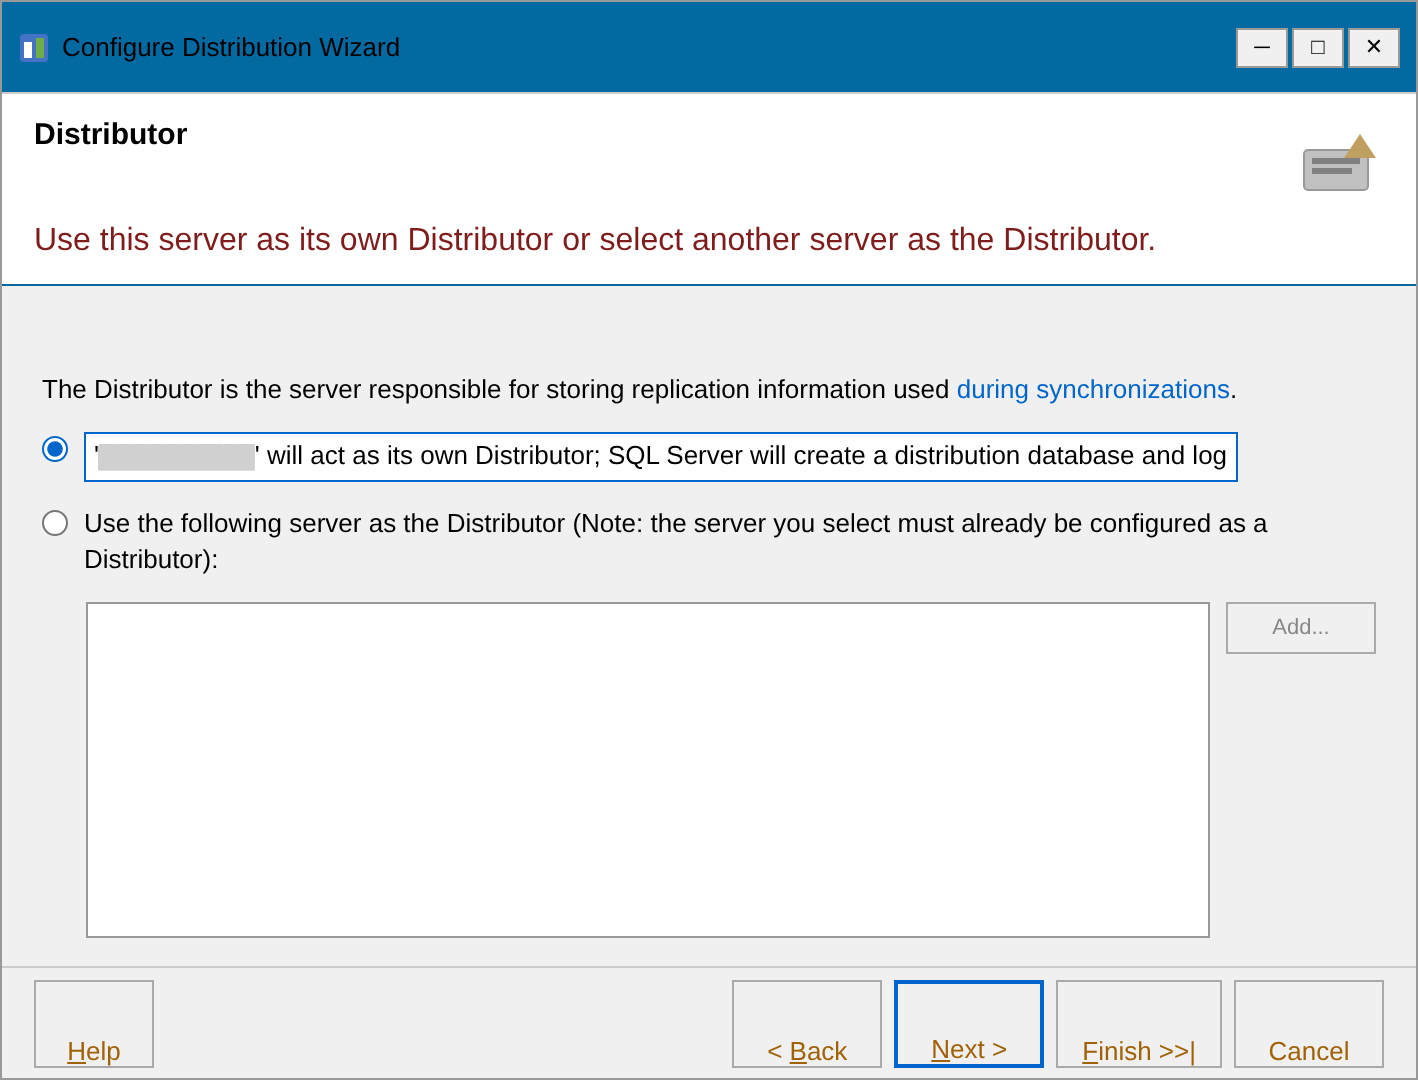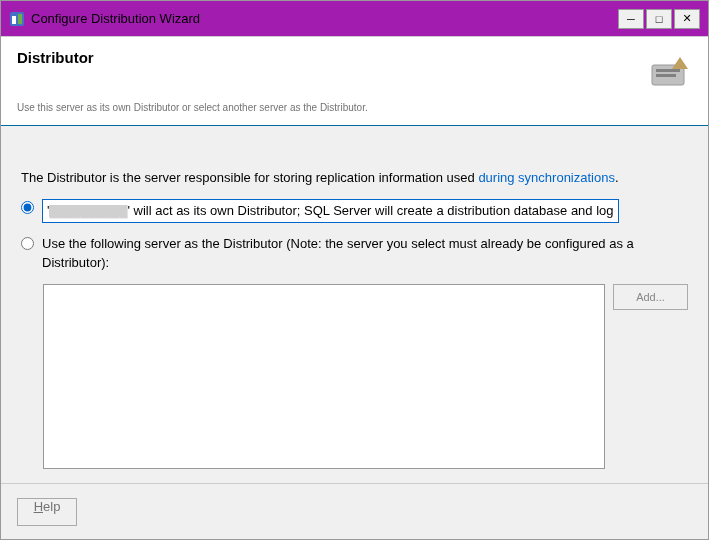--- a/index.html
+++ b/index.html
@@ -22,22 +22,22 @@
       width: 709px;
       height: 540px;
       background: #f0f0f0;
       border: 1px solid #999;
       box-shadow: 2px 2px 8px rgba(0,0,0,0.3);
       display: flex;
       flex-direction: column;
     }
 
     .title-bar {
-      background: #a21caf;
-      height: 36px;
+      background: #0369a1;
+      height: 46px;
       display: flex;
       align-items: center;
       padding: 0 8px;
       border-bottom: 1px solid #ccc;
       flex-shrink: 0;
     }
 
     .title-bar-icon {
       width: 16px;
       height: 16px;
@@ -85,22 +85,22 @@
     }
 
     .header-title {
       font-size: 15px;
       font-weight: bold;
       color: #000;
       margin-bottom: 4px;
     }
 
     .header-subtitle {
-      font-size: 10px;
-      color: #737373;
+      font-size: 16px;
+      color: #7f1d1d;
       margin-top: 36px;
     }
 
     .header-icon {
       width: 48px;
       height: 48px;
       flex-shrink: 0;
       margin-left: 12px;
     }
 
@@ -203,30 +203,30 @@
       flex: 1;
     }
 
     .footer-right {
       display: flex;
       gap: 6px;
       align-items: center;
     }
 
     .footer-btn {
-      height: 28px;
+      height: 44px;
       min-width: 75px;
       padding: 0 12px;
       background: #f0f0f0;
       border: 1px solid #aaa;
       cursor: pointer;
       font-size: 13px;
-      color: #737373;
-      display: flex;
-      align-items: flex-start;
+      color: #a16207;
+      display: flex;
+      align-items: flex-end;
       justify-content: center;
     }
 
     .footer-btn.next-btn {
       border: 2px solid #0066cc;
       background: #f0f0f0;
     }
 
     .footer-btn.help-btn {
       min-width: 60px;
@@ -299,14 +299,28 @@
       </div>
     </div>
   </div>
 
   <div class="footer">
     <div class="footer-left">
       <button class="footer-btn help-btn">
         <span><span class="underline">H</span>elp</span>
       </button>
     </div>
+    <div class="footer-right">
+      <button class="footer-btn">
+        <span>&lt; <span class="underline">B</span>ack</span>
+      </button>
+      <button class="footer-btn next-btn">
+        <span><span class="underline">N</span>ext &gt;</span>
+      </button>
+      <button class="footer-btn">
+        <span><span class="underline">F</span>inish &gt;&gt;|</span>
+      </button>
+      <button class="footer-btn">
+        <span>Cancel</span>
+      </button>
+    </div>
   </div>
 </div>
 
 </body></html>

